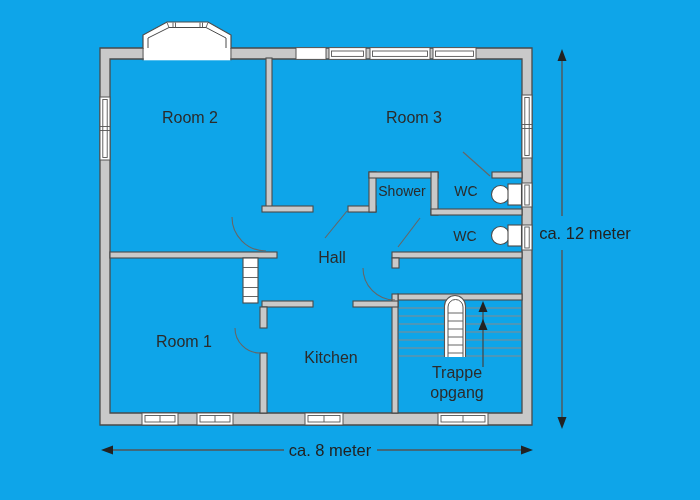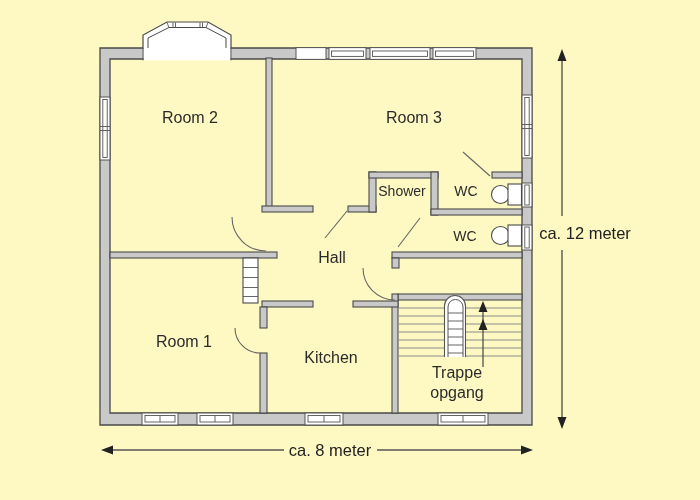--- a/index.html
+++ b/index.html
@@ -1,16 +1,16 @@
 <!DOCTYPE html>
 <html><head>
 <meta charset="utf-8">
 <style>
   html,body{margin:0;padding:0;background:#ffffff;}
-  .stage{position:relative;width:700px;height:500px;background:#fef9c3;overflow:hidden;
+  .stage{position:relative;width:700px;height:500px;background:#0ea5e9;overflow:hidden;
          font-family:"Liberation Sans", sans-serif;}
   svg{display:block;}
   .wall{fill:#c9c9c9;stroke:#4a4a4a;stroke-width:1.3;}
   .iwall{fill:#c9c9c9;stroke:#4a4a4a;stroke-width:1.1;}
   .win{fill:#ffffff;stroke:#555555;stroke-width:1;}
   .winline{stroke:#555555;stroke-width:0.9;fill:none;}
   .doorarc{stroke:#666666;stroke-width:1.1;fill:none;}
   .doorline{stroke:#666666;stroke-width:1.1;fill:none;}
   .fixture{fill:#ffffff;stroke:#4a4a4a;stroke-width:1.1;}
   .step{stroke:#8a8a8a;stroke-width:1;fill:none;}

